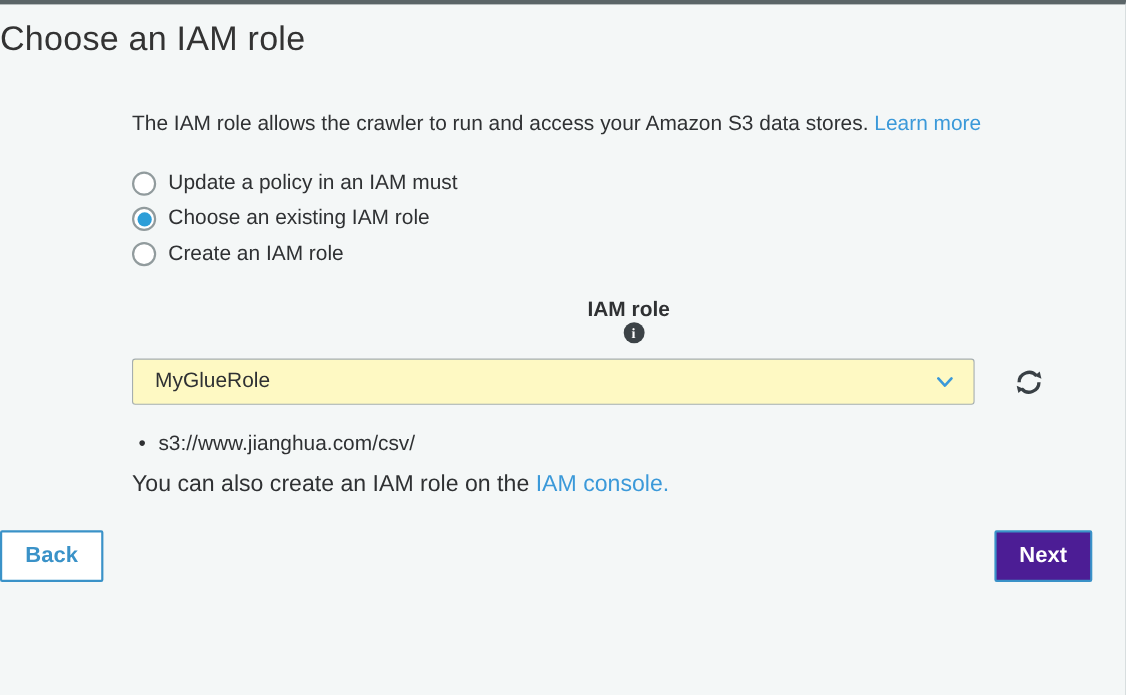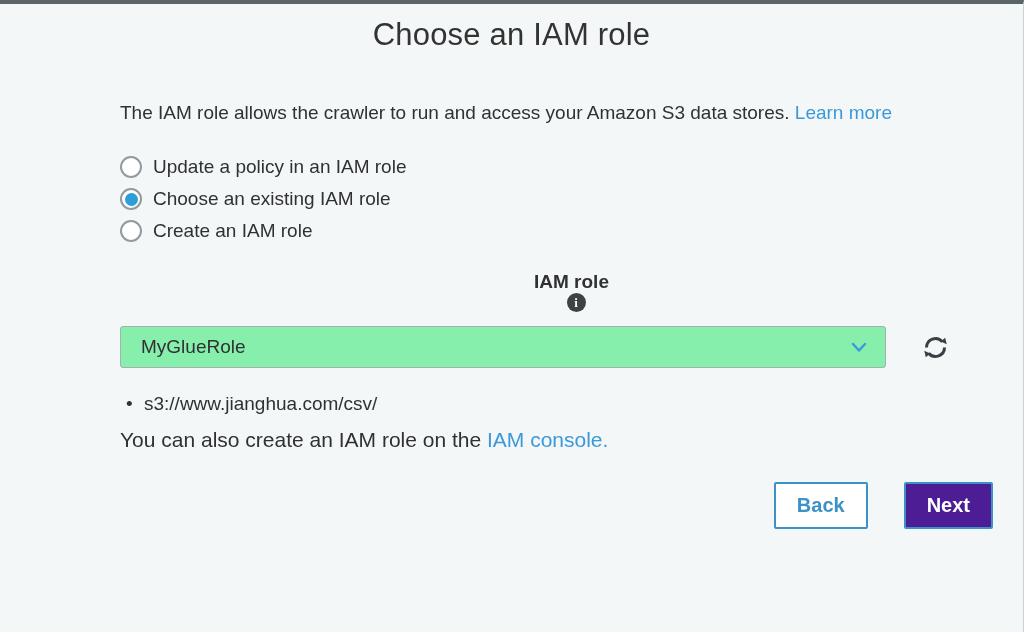--- a/index.html
+++ b/index.html
@@ -6,21 +6,20 @@
   html, body { width: 1024px; height: 632px; overflow: hidden; }
   body {
     font-family: "Liberation Sans", "DejaVu Sans", sans-serif;
     background: #f4f7f7;
     color: #2f3133;
     border-top: 4px solid #5b6568;
     border-right: 1px solid #ccd3d4;
     position: relative;
   }
   .page-title {
-    text-align: center;
     font-size: 31px;
     font-weight: 400;
     color: #333;
     margin-top: 13px;
     letter-spacing: 0.2px;
   }
   .content { padding-left: 120px; }
 
   .intro {
     margin-top: 46px;
@@ -67,21 +66,21 @@
     font-size: 13px;
     font-weight: bold;
     font-family: "Liberation Serif", "DejaVu Serif", serif;
     display: flex; align-items: center; justify-content: center;
     cursor: pointer;
   }
 
   .select-row { margin-top: 14px; display: flex; align-items: center; }
   .combobox {
     width: 766px; height: 42px;
-    background: #86efac;
+    background: #fef9c3;
     border: 1px solid #a5aeb0;
     border-radius: 3px;
     display: flex; align-items: center;
     padding: 0 18px 0 20px;
     font-size: 19px;
     cursor: pointer;
   }
   .combobox .value { flex: 1 1 auto; }
   .refresh-btn {
     margin-left: 35px;
@@ -102,21 +101,21 @@
 
   .store-list { margin-top: 25px; }
   .store-item { display: flex; align-items: center; font-size: 19px; }
   .bullet { width: 24px; text-align: left; font-size: 19px; padding-left: 6px; }
 
   .footer-note { margin-top: 13px; font-size: 21px; }
 
   .actions {
     margin-top: 30px;
     display: flex;
-    justify-content: flex-end;
+    justify-content: space-between;
     padding-right: 30px;
     gap: 36px;
   }
   .btn {
     height: 47px;
     min-width: 82px;
     padding: 0 21px;
     font-size: 20px;
     font-weight: bold;
     font-family: "Liberation Sans", "DejaVu Sans", sans-serif;
@@ -139,21 +138,21 @@
 
 <h1 class="page-title">Choose an IAM role</h1>
 
 <div class="content">
 
   <p class="intro"><span>The IAM role allows the crawler to run and access your Amazon S3 data stores. </span><a class="link">Learn more</a></p>
 
   <div class="radio-group">
     <div class="radio-row">
       <span class="radio-circle"></span>
-      <span class="radio-label">Update a policy in an IAM role</span>
+      <span class="radio-label">Update a policy in an IAM must</span>
     </div>
     <div class="radio-row selected">
       <span class="radio-circle"></span>
       <span class="radio-label">Choose an existing IAM role</span>
     </div>
     <div class="radio-row">
       <span class="radio-circle"></span>
       <span class="radio-label">Create an IAM role</span>
     </div>
   </div>

